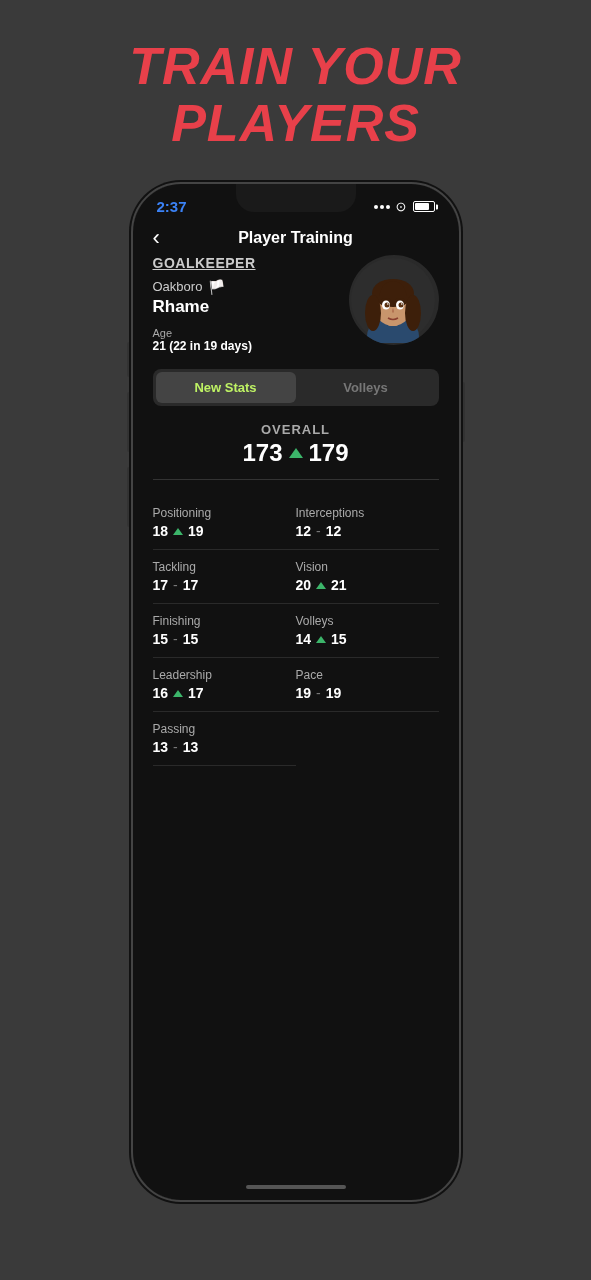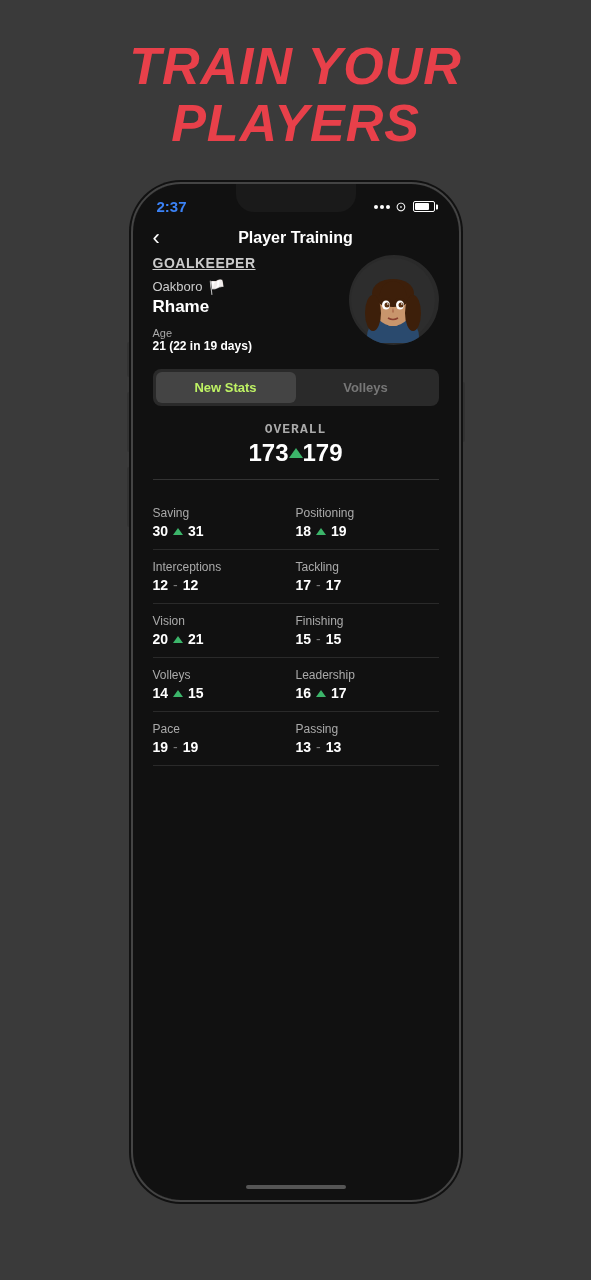--- a/index.html
+++ b/index.html
@@ -317,27 +317,27 @@
       padding-bottom: 12px;
       border-bottom: 1px solid #333;
     }
 
     .overall-label {
       color: #aaa;
       font-size: 13px;
       font-weight: 600;
       letter-spacing: 1px;
       text-transform: uppercase;
-      font-family: Liberation Mono, monospace;
     }
 
     .overall-values {
       display: flex;
       align-items: center;
       justify-content: center;
+      gap: 6px;
       font-size: 24px;
       font-weight: 700;
       color: #fff;
       margin-top: 2px;
     }
 
     .arrow-up {
       width: 0;
       height: 0;
       border-left: 7px solid transparent;
@@ -504,28 +504,20 @@
         <div class="overall-section">
           <div class="overall-label">OVERALL</div>
           <div class="overall-values">
             <span>173</span>
             <div class="arrow-up"></div>
             <span>179</span>
           </div>
         </div>
 
         <div class="stats-grid" id="stats-grid">
-        <div class="stat-item">
-              <div class="stat-name">Saving</div>
-              <div class="stat-values">
-      <span>30</span>
-      <div class="arrow-up-sm"></div>
-      <span>31</span>
-    </div>
-            </div>
             <div class="stat-item">
               <div class="stat-name">Positioning</div>
               <div class="stat-values">
       <span>18</span>
       <div class="arrow-up-sm"></div>
       <span>19</span>
     </div>
             </div>
             <div class="stat-item">
               <div class="stat-name">Interceptions</div>

